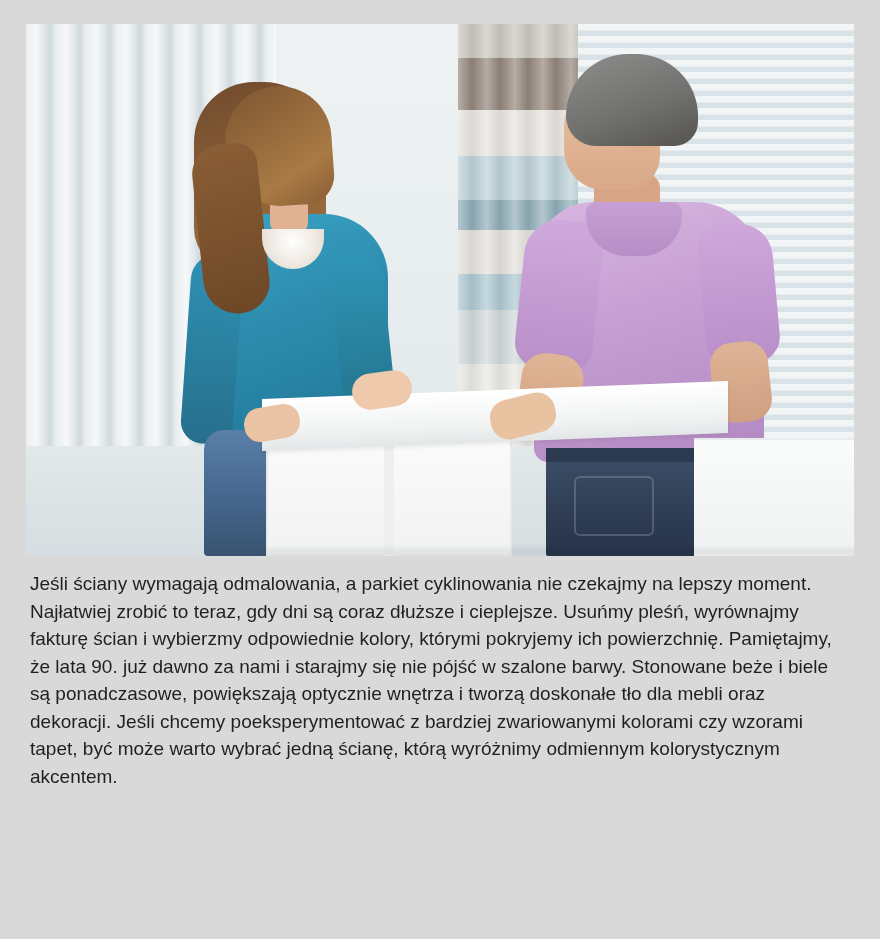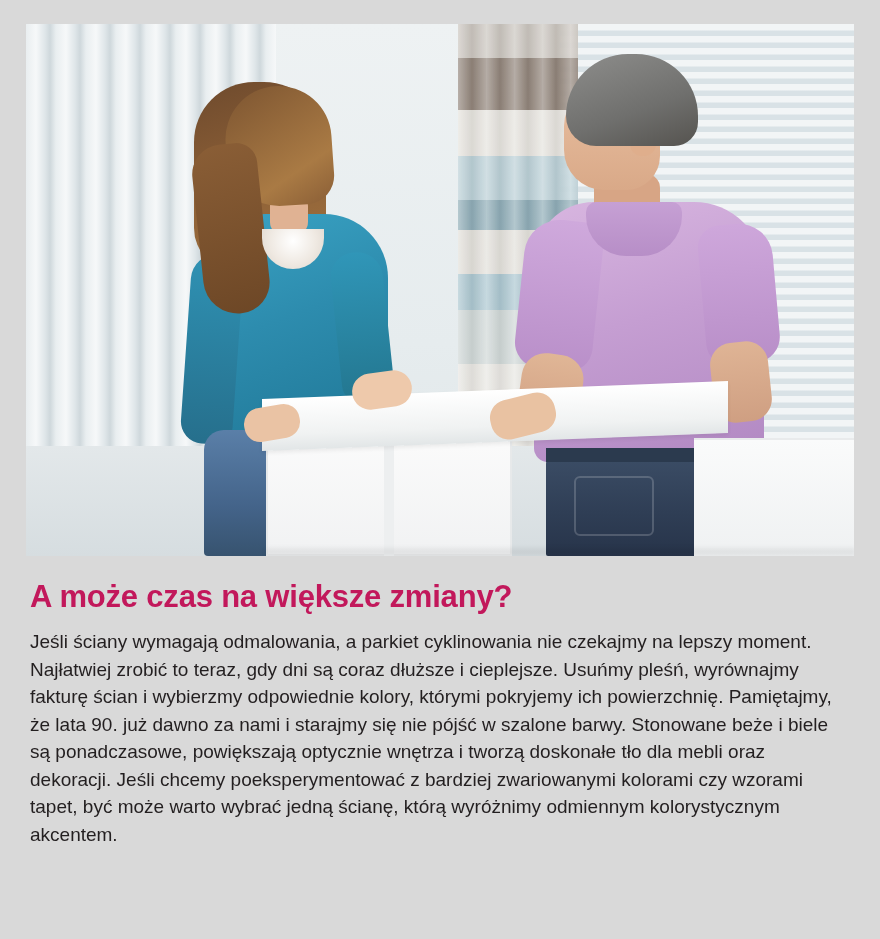--- a/index.html
+++ b/index.html
@@ -401,18 +401,17 @@
       <div class="shelf-body"></div>
       <div class="shelf-div"></div>
       <div class="shelf-top"></div>
       <div class="shelf-shadow"></div>
 
       <div class="man-hand-l"></div>
       <div class="woman-hand-l"></div>
       <div class="woman-hand-r"></div>
     </div>
 
-    <h1 class="headline">A może czas na większe zmiany?</h1>
 
     <p class="bodytext">Jeśli ściany wymagają odmalowania, a parkiet cyklinowania nie czekajmy na lepszy moment. Najłatwiej zrobić to teraz, gdy dni są coraz dłuższe i cieplejsze. Usuńmy pleśń, wyrównajmy fakturę ścian i wybierzmy odpowiednie kolory, którymi pokryjemy ich powierzchnię. Pamiętajmy, że lata 90. już dawno za nami i starajmy się nie pójść w szalone barwy. Stonowane beże i biele są ponadczasowe, powiększają optycznie wnętrza i tworzą doskonałe tło dla mebli oraz dekoracji. Jeśli chcemy poeksperymentować z bardziej zwariowanymi kolorami czy wzorami tapet, być może warto wybrać jedną ścianę, którą wyróżnimy odmiennym kolorystycznym akcentem.</p>
 
   </div>
 </div>
 
 </body></html>

